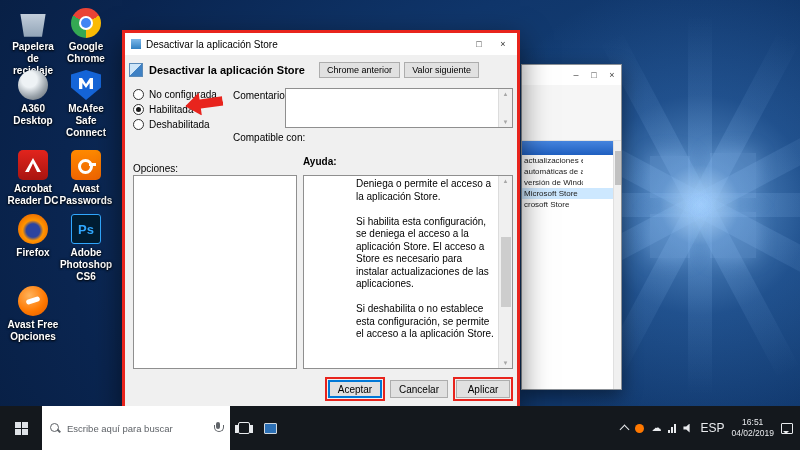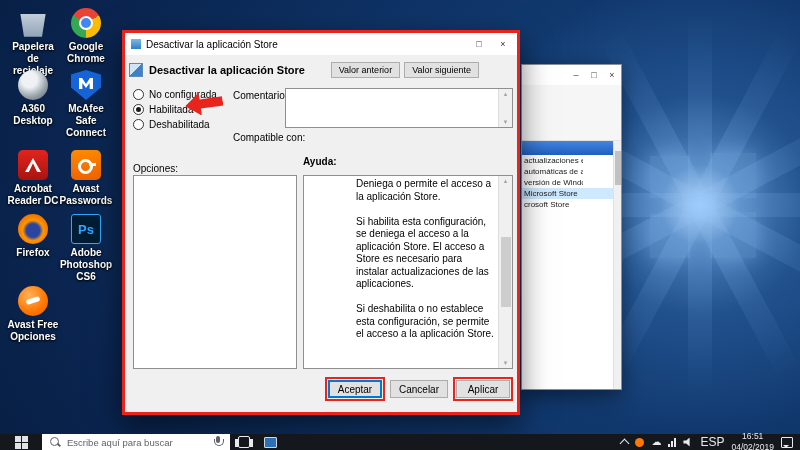--- a/index.html
+++ b/index.html
@@ -96,21 +96,21 @@
   .btn { min-width:54px; height:18px; font-size:10px; background:#e1e1e1; border:1px solid #adadad;
     display:flex; align-items:center; justify-content:center; padding:0 8px; white-space:nowrap; }
   .btn.default { border:1px solid #0078d7; box-shadow:inset 0 0 0 1px #0078d7; }
   .hl { border:2px solid #e8241d; padding:1px; display:flex; }
 
   .red-arrow { position:absolute; left:185px; top:92px; width:38px; height:23px; background:#e8241d;
     clip-path:polygon(0 50%, 40% 0, 40% 30%, 100% 30%, 100% 70%, 40% 70%, 40% 100%);
     transform:rotate(-8deg); z-index:40; }
 
   
-  .taskbar { position:absolute; left:0; bottom:0; width:800px; height:16px; background:#14181d;
+  .taskbar { position:absolute; left:0; bottom:0; width:800px; height:44px; background:#14181d;
     display:flex; align-items:stretch; z-index:50; color:#e8eaed; }
   .tb-start { width:42px; display:flex; align-items:center; justify-content:center; }
   .winlogo { width:13px; height:13px; display:grid; grid-template-columns:1fr 1fr; grid-template-rows:1fr 1fr; gap:1px; }
   .winlogo span { background:#dfe3e8; }
   .tb-search { width:188px; background:#fff; display:flex; align-items:center; gap:6px; padding:0 7px; }
   .mag { position:relative; width:12px; height:12px; flex:none; }
   .mag::before { content:""; position:absolute; left:1px; top:1px; width:7px; height:7px;
     border:1.5px solid #5f6368; border-radius:50%; }
   .mag::after { content:""; position:absolute; left:8px; top:8px; width:4px; height:1.5px;
     background:#5f6368; transform:rotate(45deg); }
@@ -231,21 +231,21 @@
     <div class="gp-title">
       <span class="t-icon"></span>
       <span class="t-text">Desactivar la aplicación Store</span>
       <span class="t-btn">□</span>
       <span class="t-btn">×</span>
     </div>
 
     <div class="gp-head">
       <span class="s-icon"></span>
       <span class="s-name">Desactivar la aplicación Store</span>
-      <button class="head-btn">Valor anterior</button>
+      <button class="head-btn">Chrome anterior</button>
       <button class="head-btn">Valor siguiente</button>
     </div>
 
     <div class="radio-row" style="left:8px; top:56px;">
       <span class="rad"></span>
       <span>No configurada</span>
     </div>
     <div class="radio-row" style="left:8px; top:71px;">
       <span class="rad on"></span>
       <span>Habilitada</span>

